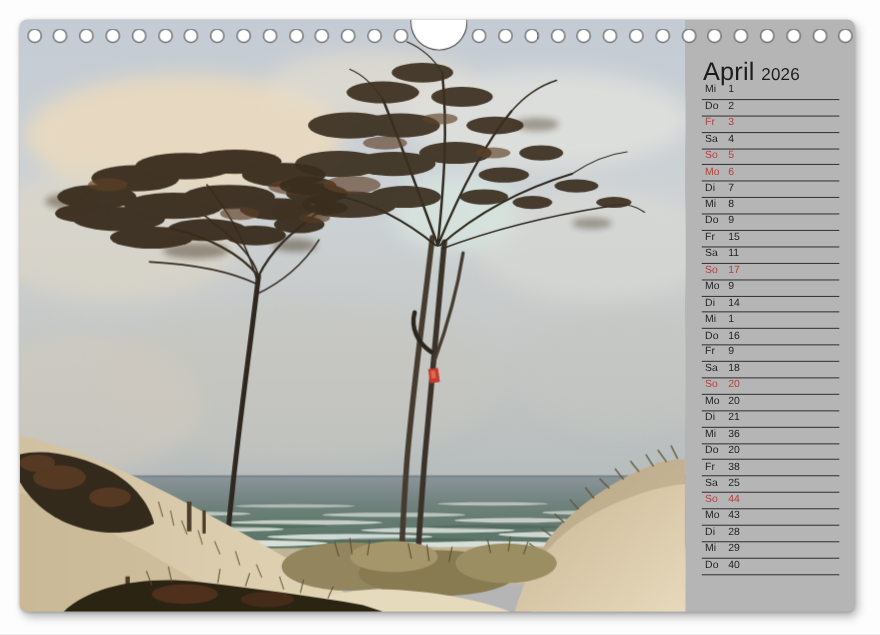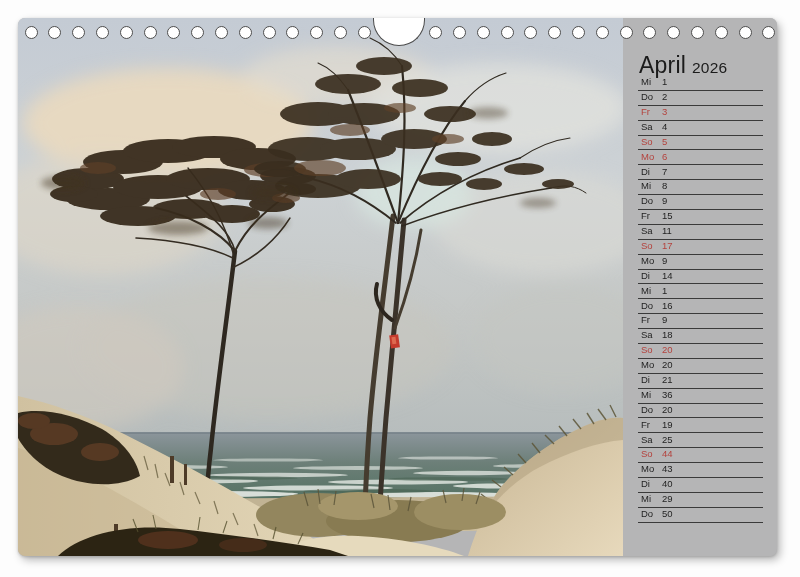--- a/index.html
+++ b/index.html
@@ -408,45 +408,45 @@
         <div class="day-row">
           <span class="abbr">Mi</span>
           <span class="num">36</span>
         </div>
         <div class="day-row">
           <span class="abbr">Do</span>
           <span class="num">20</span>
         </div>
         <div class="day-row">
           <span class="abbr">Fr</span>
-          <span class="num">19</span>
+          <span class="num">38</span>
         </div>
         <div class="day-row">
           <span class="abbr">Sa</span>
           <span class="num">25</span>
         </div>
         <div class="day-row red">
           <span class="abbr">So</span>
           <span class="num">44</span>
         </div>
         <div class="day-row">
           <span class="abbr">Mo</span>
           <span class="num">43</span>
         </div>
         <div class="day-row">
           <span class="abbr">Di</span>
-          <span class="num">40</span>
+          <span class="num">28</span>
         </div>
         <div class="day-row">
           <span class="abbr">Mi</span>
           <span class="num">29</span>
         </div>
         <div class="day-row">
           <span class="abbr">Do</span>
-          <span class="num">50</span>
+          <span class="num">40</span>
         </div>
       </div>
   </div>
 
   <div id="holes"></div>
   <div class="hanger"></div>
 <div class="hole" style="left: 6.5px;"></div>
     <div class="hole" style="left: 30.3px;"></div>
     <div class="hole" style="left: 54.1px;"></div>
     <div class="hole" style="left: 77.9px;"></div>

